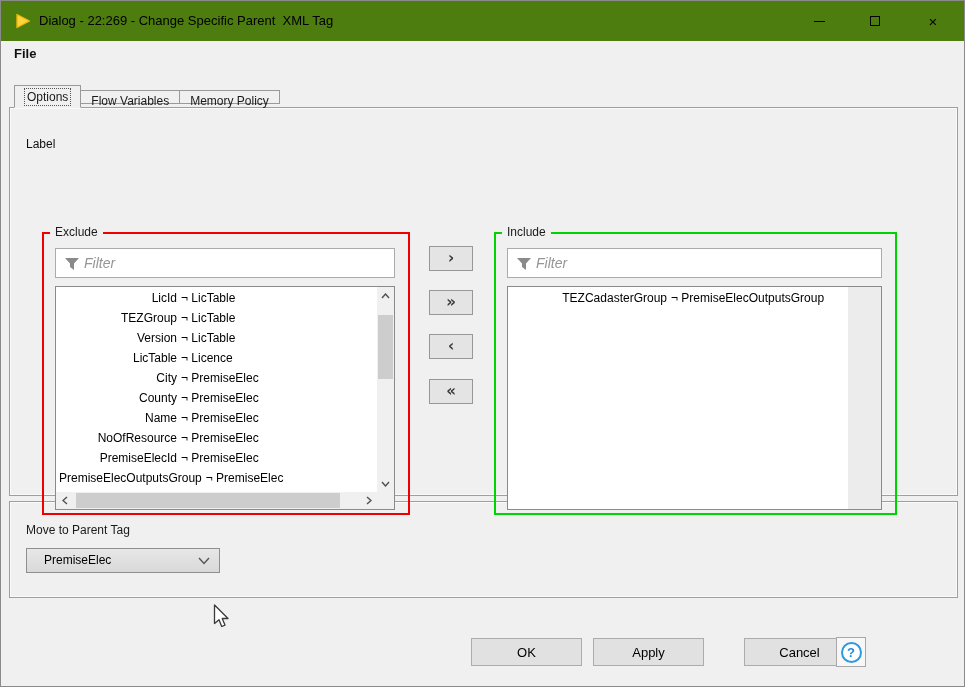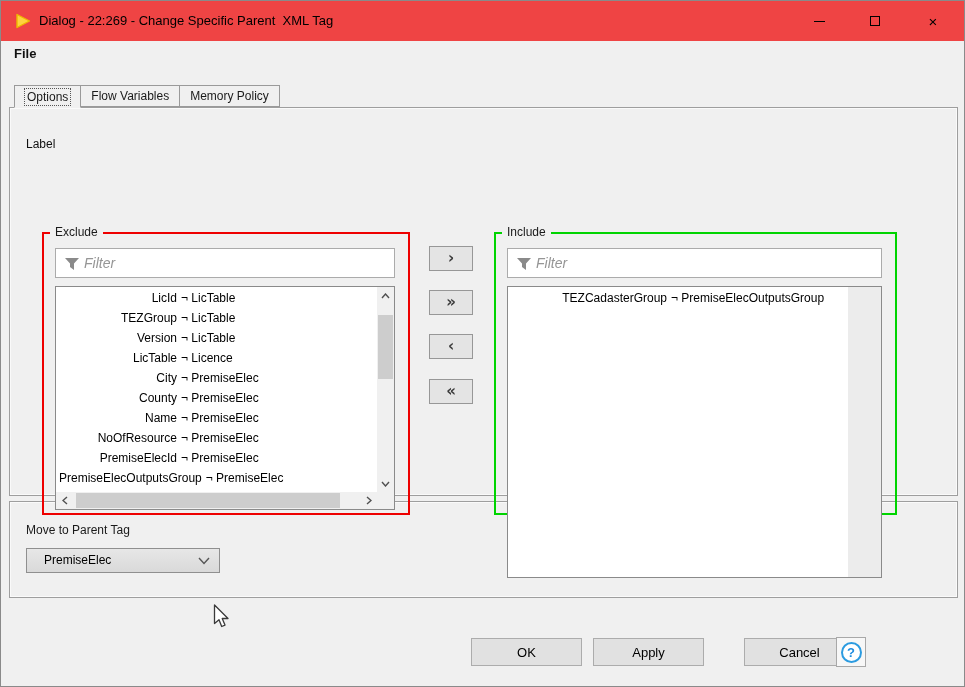--- a/index.html
+++ b/index.html
@@ -3,36 +3,36 @@
 <meta charset="utf-8">
 <style>
   * { margin: 0; padding: 0; box-sizing: border-box; }
   html, body { background: #d4d4d4; font-family: "Liberation Sans", sans-serif; }
   .window {
     position: relative; width: 965px; height: 687px;
     background: #f0f0f0; border: 1px solid #8a8a8a; overflow: hidden;
     color: #1a1a1a;
   }
   
-  .titlebar { position: absolute; left: 0; top: 0; right: 0; height: 40px; background: #ef4444; }
+  .titlebar { position: absolute; left: 0; top: 0; right: 0; height: 40px; background: #4d7c0f; }
   .app-icon { position: absolute; left: 13px; top: 11px; width: 18px; height: 18px; }
   .title-text { position: absolute; left: 38px; top: 0; height: 40px; line-height: 40px;
     font-size: 13px; color: #000; white-space: pre; }
   .winbtn { position: absolute; top: 0; width: 46px; height: 40px; display: flex;
     align-items: center; justify-content: center; cursor: default; }
   .winbtn.min { right: 122px; } .winbtn.max { right: 66px; } .winbtn.close { right: 8px; }
   .glyph-min { width: 11px; height: 1px; background: #000; }
   .glyph-max { width: 10px; height: 10px; border: 1px solid #000; background: transparent; }
   .glyph-close { font-size: 15px; line-height: 15px; color: #000; }
   
   .menubar { position: absolute; left: 0; top: 40px; right: 0; height: 26px; background: #f0f0f0; }
   .menu-item { position: absolute; left: 8px; top: 3px; padding: 2px 5px; font-size: 13px; font-weight: bold; color: #111; }
   
-  .tabstrip { position: absolute; left: 13px; top: 84px; height: 23px; display: flex; align-items: flex-start; z-index: 3; }
-  .tab { height: 22px; padding: 0 10px; font-size: 12px; line-height: 20px;
+  .tabstrip { position: absolute; left: 13px; top: 84px; height: 23px; display: flex; align-items: center; z-index: 3; }
+  .tab { height: 14px; padding: 0 10px; font-size: 12px; line-height: 20px;
     background: #f0f0f0; border: 1px solid #9a9a9a; margin-left: -1px; white-space: nowrap; }
   .tab.selected { height: 23px; line-height: 22px; border-bottom: 1px solid #f0f0f0; margin-left: 0; position: relative; }
   .tab.selected .tab-label { outline: 1px dotted #555; padding: 1px 2px; }
   
   .panel { position: absolute; left: 8px; width: 949px; background: #f0f0f0;
     border: 1px solid #9e9e9e; box-shadow: inset 0 0 0 1px #fafafa; }
   .panel1 { top: 106px; height: 389px; z-index: 2; padding-left: 48px; }
   .panel2 { top: 500px; height: 97px; }
   .section-label { position: absolute; left: 16px; top: 29px; font-size: 12px; color: #111; }
   
@@ -49,21 +49,21 @@
   .group.exclude .filter-wrap { width: 340px; }
   .group.include .filter-wrap { width: 375px; }
   .funnel { position: absolute; left: 8px; top: 8px; }
   .filter-input { position: absolute; left: 28px; top: 1px; right: 2px; height: 26px;
     border: none; outline: none; font-family: "Liberation Sans", sans-serif;
     font-size: 14px; background: transparent; color: #222; }
   .filter-input::placeholder { font-style: italic; color: #969696; opacity: 1; }
   
   .listbox { position: absolute; left: 13px; top: 60px; background: #fff; border: 1px solid #8a8a8a; overflow: hidden; }
   .group.exclude .listbox { width: 340px; height: 224px; }
-  .group.include .listbox { width: 375px; height: 292px; }
+  .group.include .listbox { width: 375px; height: 224px; }
   .rows { position: absolute; left: 0; top: 1px; right: 17px; }
   .group.include .rows { right: 34px; }
   .row { height: 20px; line-height: 20px; font-size: 12px; padding-left: 3px;
     display: flex; white-space: nowrap; color: #000; }
   .cell-name { flex: 0 0 auto; min-width: 122px; padding-right: 4px; text-align: right; }
   .group.include .cell-name { min-width: 160px; }
   .cell-parent { flex: 0 0 auto; }
   
   .vscroll { position: absolute; top: 0; right: 0; bottom: 17px; width: 17px; background: #f0f0f0; }
   .hscroll { position: absolute; left: 0; right: 17px; bottom: 0; height: 17px; background: #f0f0f0; }

